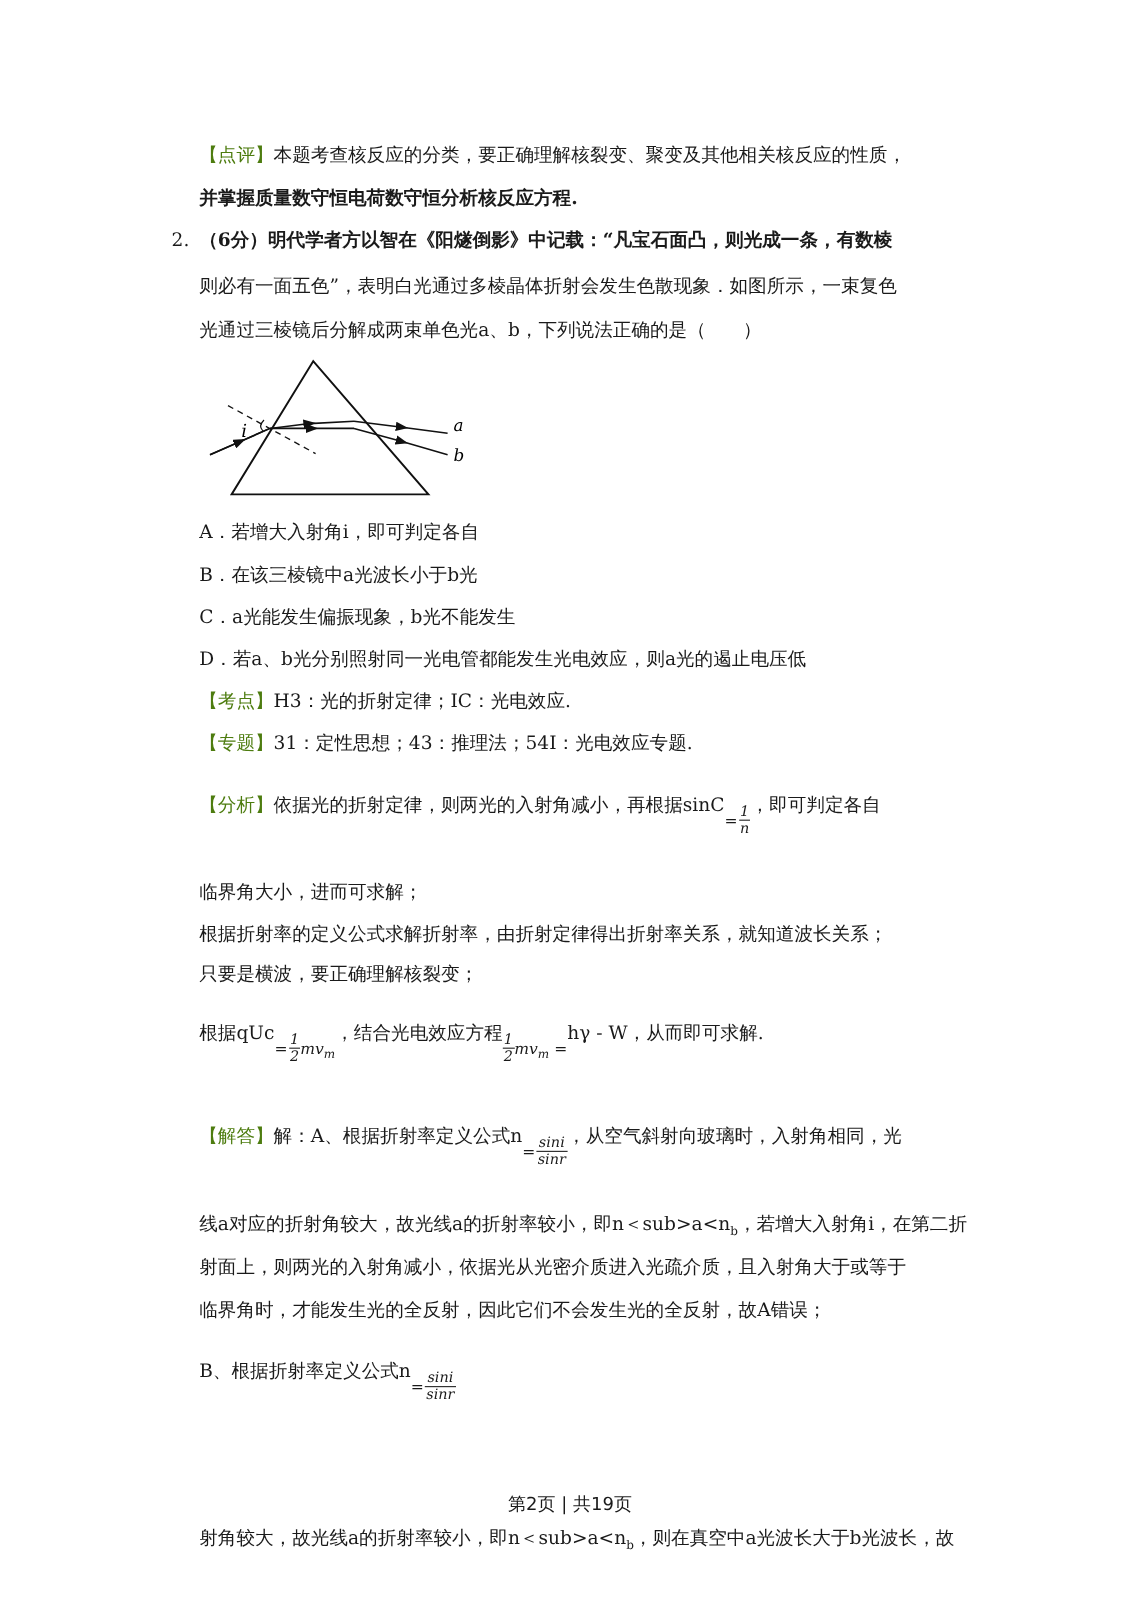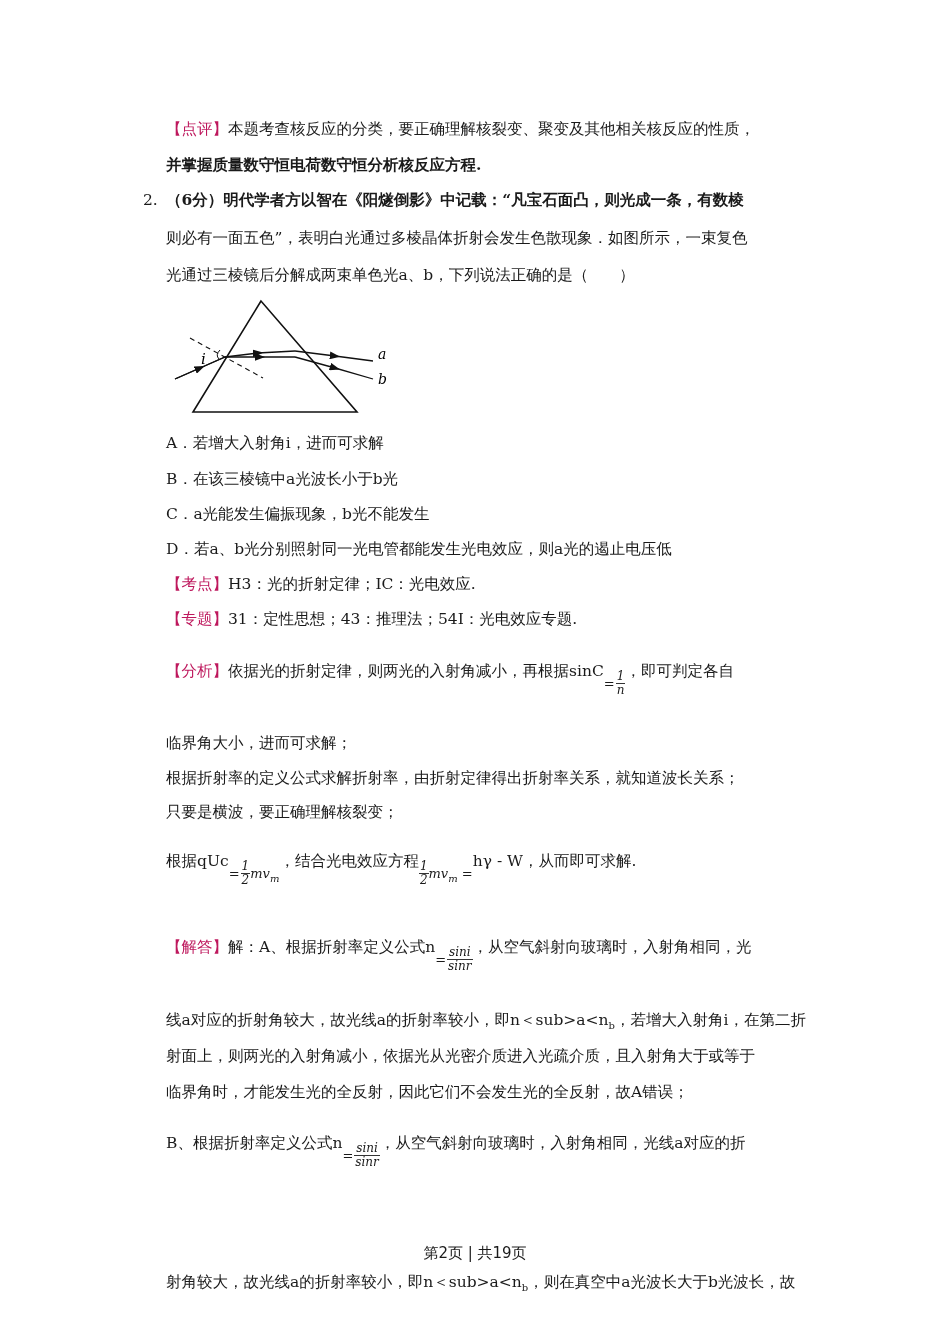--- a/index.html
+++ b/index.html
@@ -1,19 +1,19 @@
 <!DOCTYPE html>
 <html><head>
 <meta charset="utf-8">
 <style>
   html, body { margin:0; padding:0; background:#ffffff; }
   body { width:950px; height:1344px; position:relative; overflow:hidden;
          font-family:"DejaVu Serif","Liberation Serif",serif; color:#1a1a1a; }
   .line { position:absolute; left:166px; font-size:15.5px; line-height:20px; white-space:nowrap; }
-  .tag { color:#be185d; }
+  .tag { color:#4d7c0f; }
   .qnum { position:absolute; left:143px; font-size:15.5px; line-height:20px; }
   .opt { position:absolute; left:166px; font-size:15.5px; line-height:20px; white-space:nowrap; }
   .frac { display:inline-block; vertical-align:middle; text-align:center; font-style:italic;
           font-family:"DejaVu Serif",serif; font-size:12px; line-height:13px; position:relative; top:12px; }
   .frac .num { display:block; border-bottom:1px solid #333; padding:0 1px; }
   .frac .den { display:block; padding:0 1px; }
   .eq { display:inline-block; font-size:13px; position:relative; top:12px; margin-right:1px; }
   .mv { font-style:italic; font-size:13px; position:relative; top:12px; display:inline-block; }
   sub { font-size:10px; }
   .footer { position:absolute; top:1244px; left:0; width:950px; text-align:center;
@@ -46,21 +46,21 @@
   <path d="M60,62 L93,58 L130,56" fill="none" stroke="#111" stroke-width="1.3" marker-mid="url(#arr)"></path>
   <path d="M60,62 L95,62 L130,62" fill="none" stroke="#111" stroke-width="1.3" marker-mid="url(#arr)"></path>
   <path d="M130,56 L170,61 L208,66" fill="none" stroke="#111" stroke-width="1.3" marker-mid="url(#arr)"></path>
   <path d="M130,62 L170,73 L208,84" fill="none" stroke="#111" stroke-width="1.3" marker-mid="url(#arr)"></path>
   <path d="M55,55 Q50,60 54,64" fill="none" stroke="#111" stroke-width="1"></path>
   <text x="36" y="69" font-size="15" font-style="italic" font-family="DejaVu Serif, serif">i</text>
   <text x="213" y="64" font-size="14" font-style="italic" font-family="DejaVu Serif, serif">a</text>
   <text x="213" y="89" font-size="14" font-style="italic" font-family="DejaVu Serif, serif">b</text>
 </svg>
 
-<div class="opt" style="top:433px;"><span>A．</span><span>若增大入射角i，进而可求解</span></div>
+<div class="opt" style="top:433px;"><span>A．</span><span>若增大入射角i，即可判定各自</span></div>
 <div class="opt" style="top:469px;"><span>B．</span><span>在该三棱镜中a光波长小于b光</span></div>
 <div class="opt" style="top:504px;"><span>C．</span><span>a光能发生偏振现象，b光不能发生</span></div>
 <div class="opt" style="top:539px;"><span>D．</span><span>若a、b光分别照射同一光电管都能发生光电效应，则a光的遏止电压低</span></div>
 
 <div class="line" style="top:574px;">
   <span class="tag">【考点】</span><span>H3：光的折射定律；IC：光电效应.</span>
 </div>
 
 <div class="line" style="top:609px;">
   <span class="tag">【专题】</span><span>31：定性思想；43：推理法；54I：光电效应专题.</span>
@@ -76,17 +76,17 @@
   <span>根据qUc</span><span class="eq">=</span><span class="frac"><span class="num">1</span><span class="den">2</span></span><span class="mv">mv<sub>m</sub></span><span>，结合光电效应方程</span><span class="frac"><span class="num">1</span><span class="den">2</span></span><span class="mv">mv<sub>m</sub> =</span><span>hγ - W，从而即可求解.</span>
 </div>
 
 <div class="line" style="top:934px;">
   <span class="tag">【解答】</span><span>解：A、根据折射率定义公式n</span><span class="eq">=</span><span class="frac"><span class="num">sini</span><span class="den">sinr</span></span><span>，从空气斜射向玻璃时，入射角相同，光</span>
 </div>
 <div class="line" style="top:1010px;">线a对应的折射角较大，故光线a的折射率较小，即n＜sub&gt;a&lt;n<sub>b</sub>，若增大入射角i，在第二折</div>
 <div class="line" style="top:1046px;">射面上，则两光的入射角减小，依据光从光密介质进入光疏介质，且入射角大于或等于</div>
 <div class="line" style="top:1082px;">临界角时，才能发生光的全反射，因此它们不会发生光的全反射，故A错误；</div>
 <div class="line" style="top:1130px;">
-  <span>B、根据折射率定义公式n</span><span class="eq">=</span><span class="frac"><span class="num">sini</span><span class="den">sinr</span></span><span>，从空气斜射向玻璃时，入射角相同，光线a对应的折</span>
+  <span>B、根据折射率定义公式n</span><span class="eq">=</span><span class="frac"><span class="num">sini</span><span class="den">sinr</span></span>
 </div>
 <div class="line" style="top:1272px;">射角较大，故光线a的折射率较小，即n＜sub&gt;a&lt;n<sub>b</sub>，则在真空中a光波长大于b光波长，故</div>
 
 <div class="footer">第2页 | 共19页</div>
 
 </body></html>

